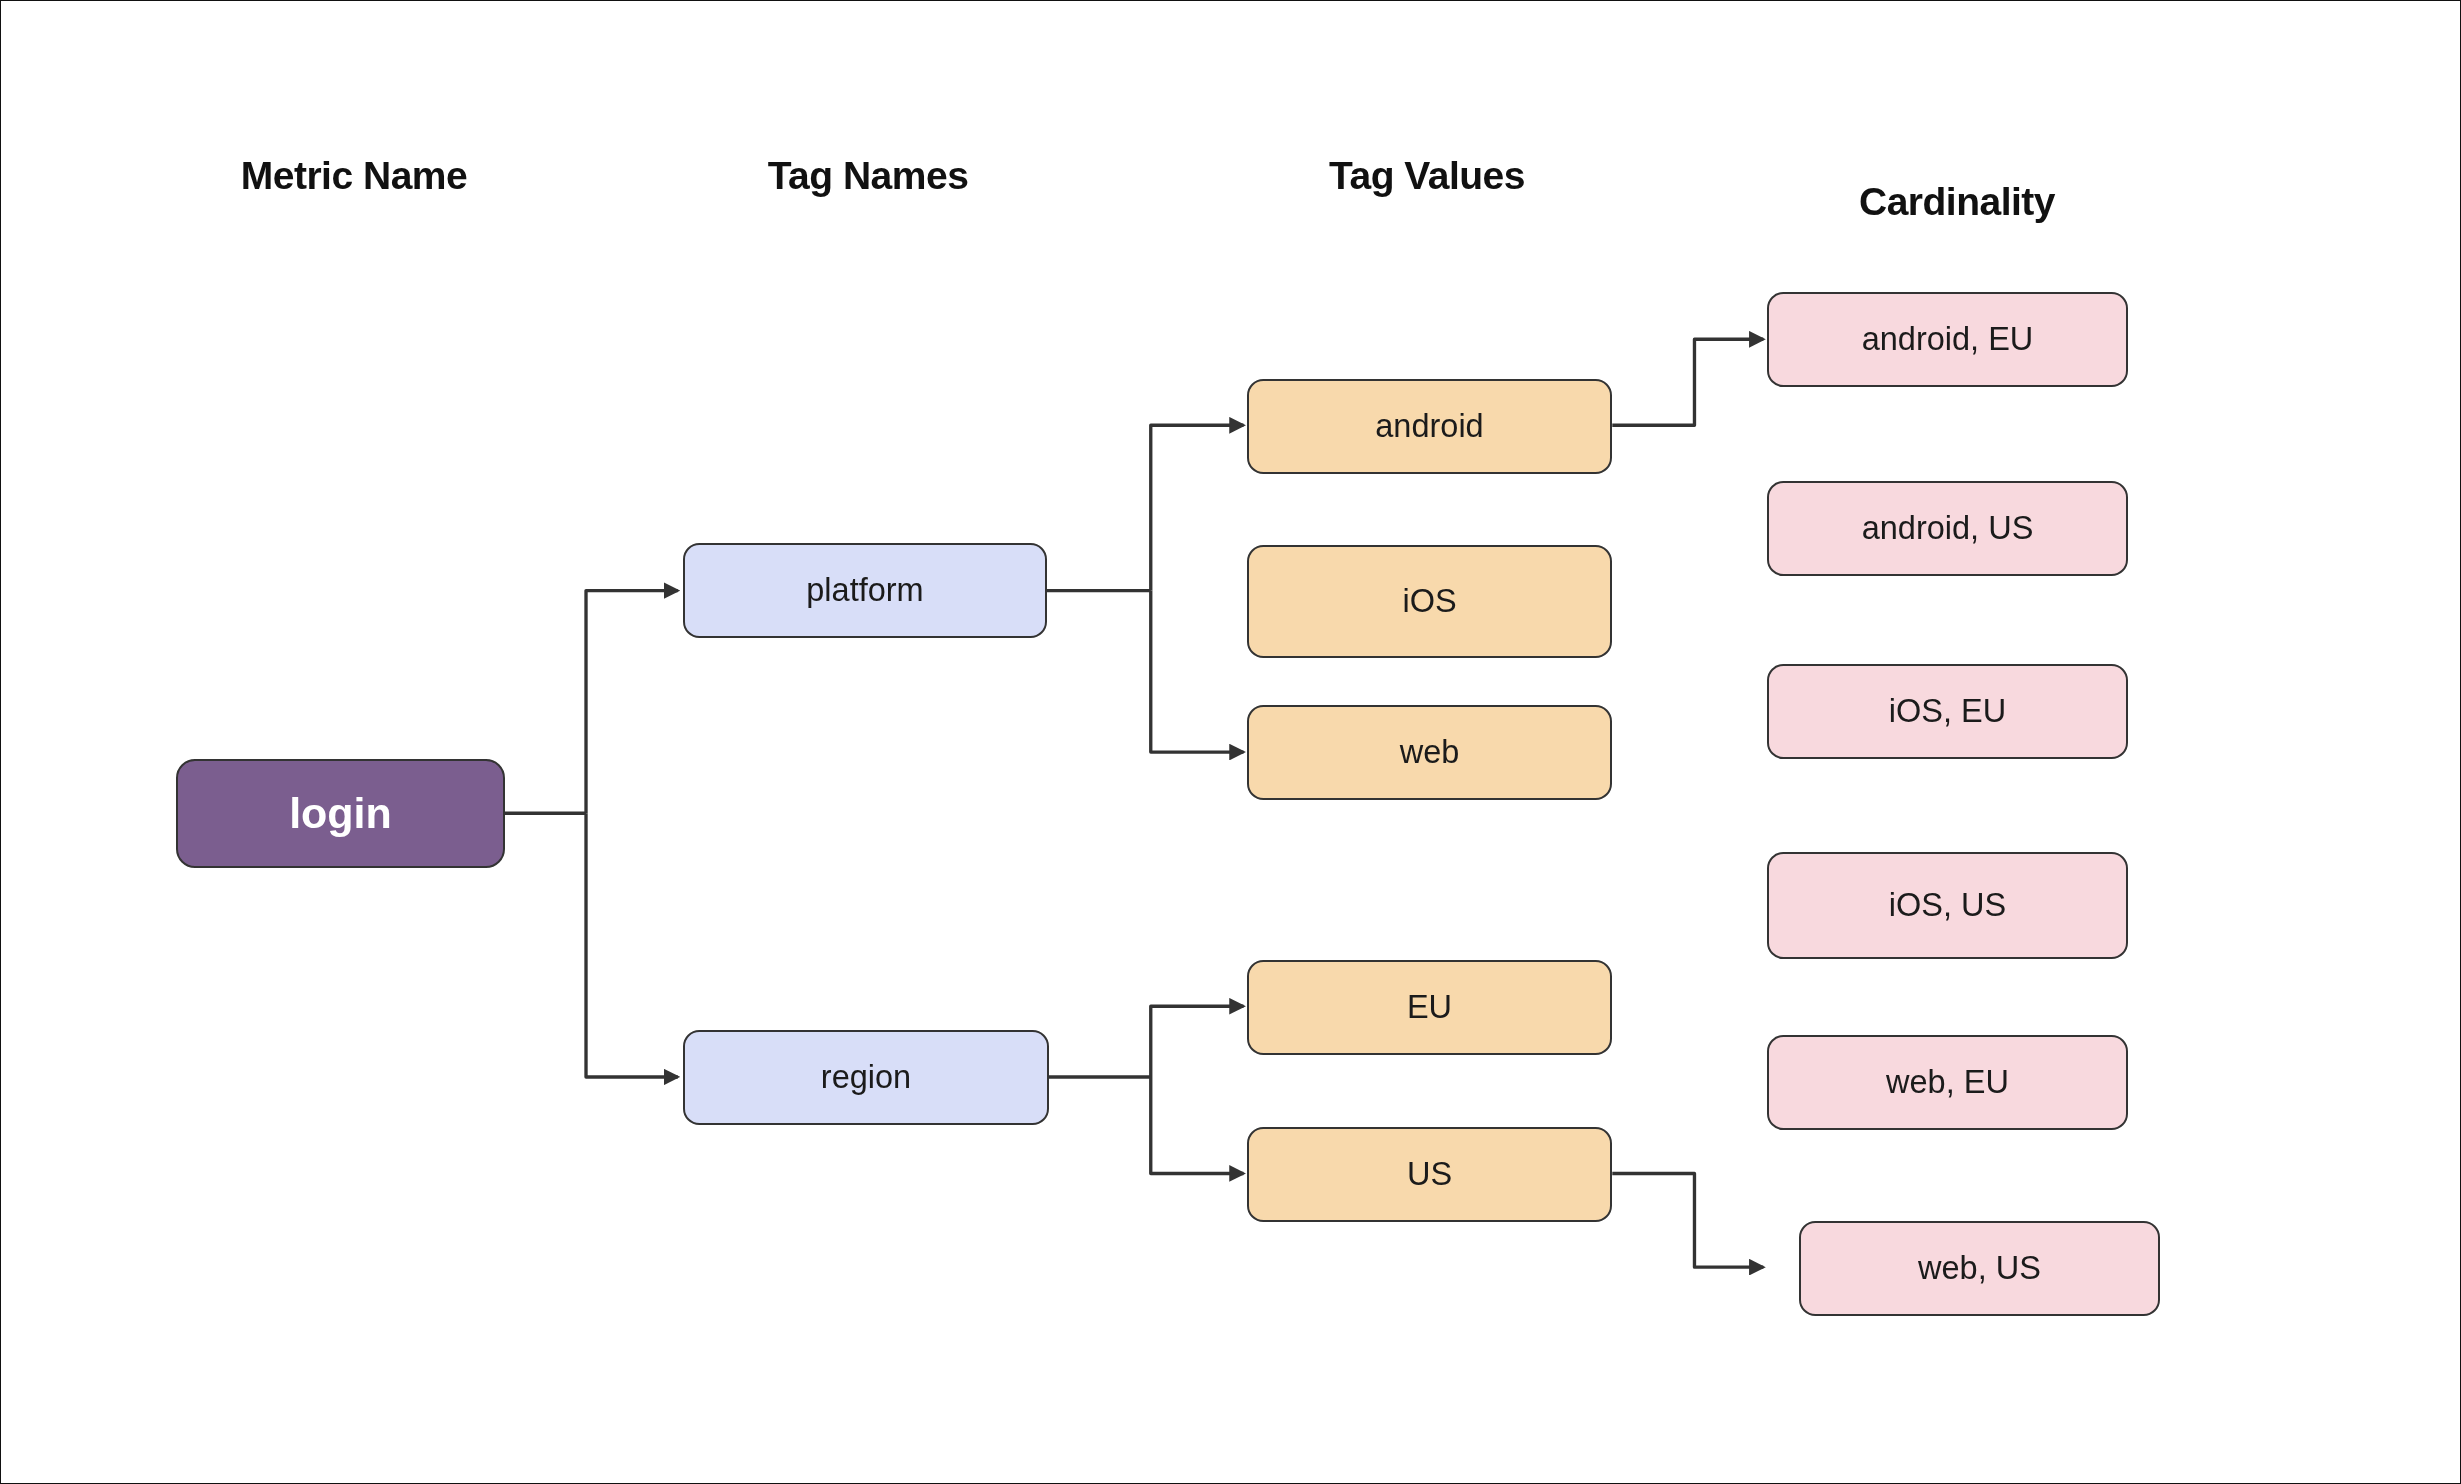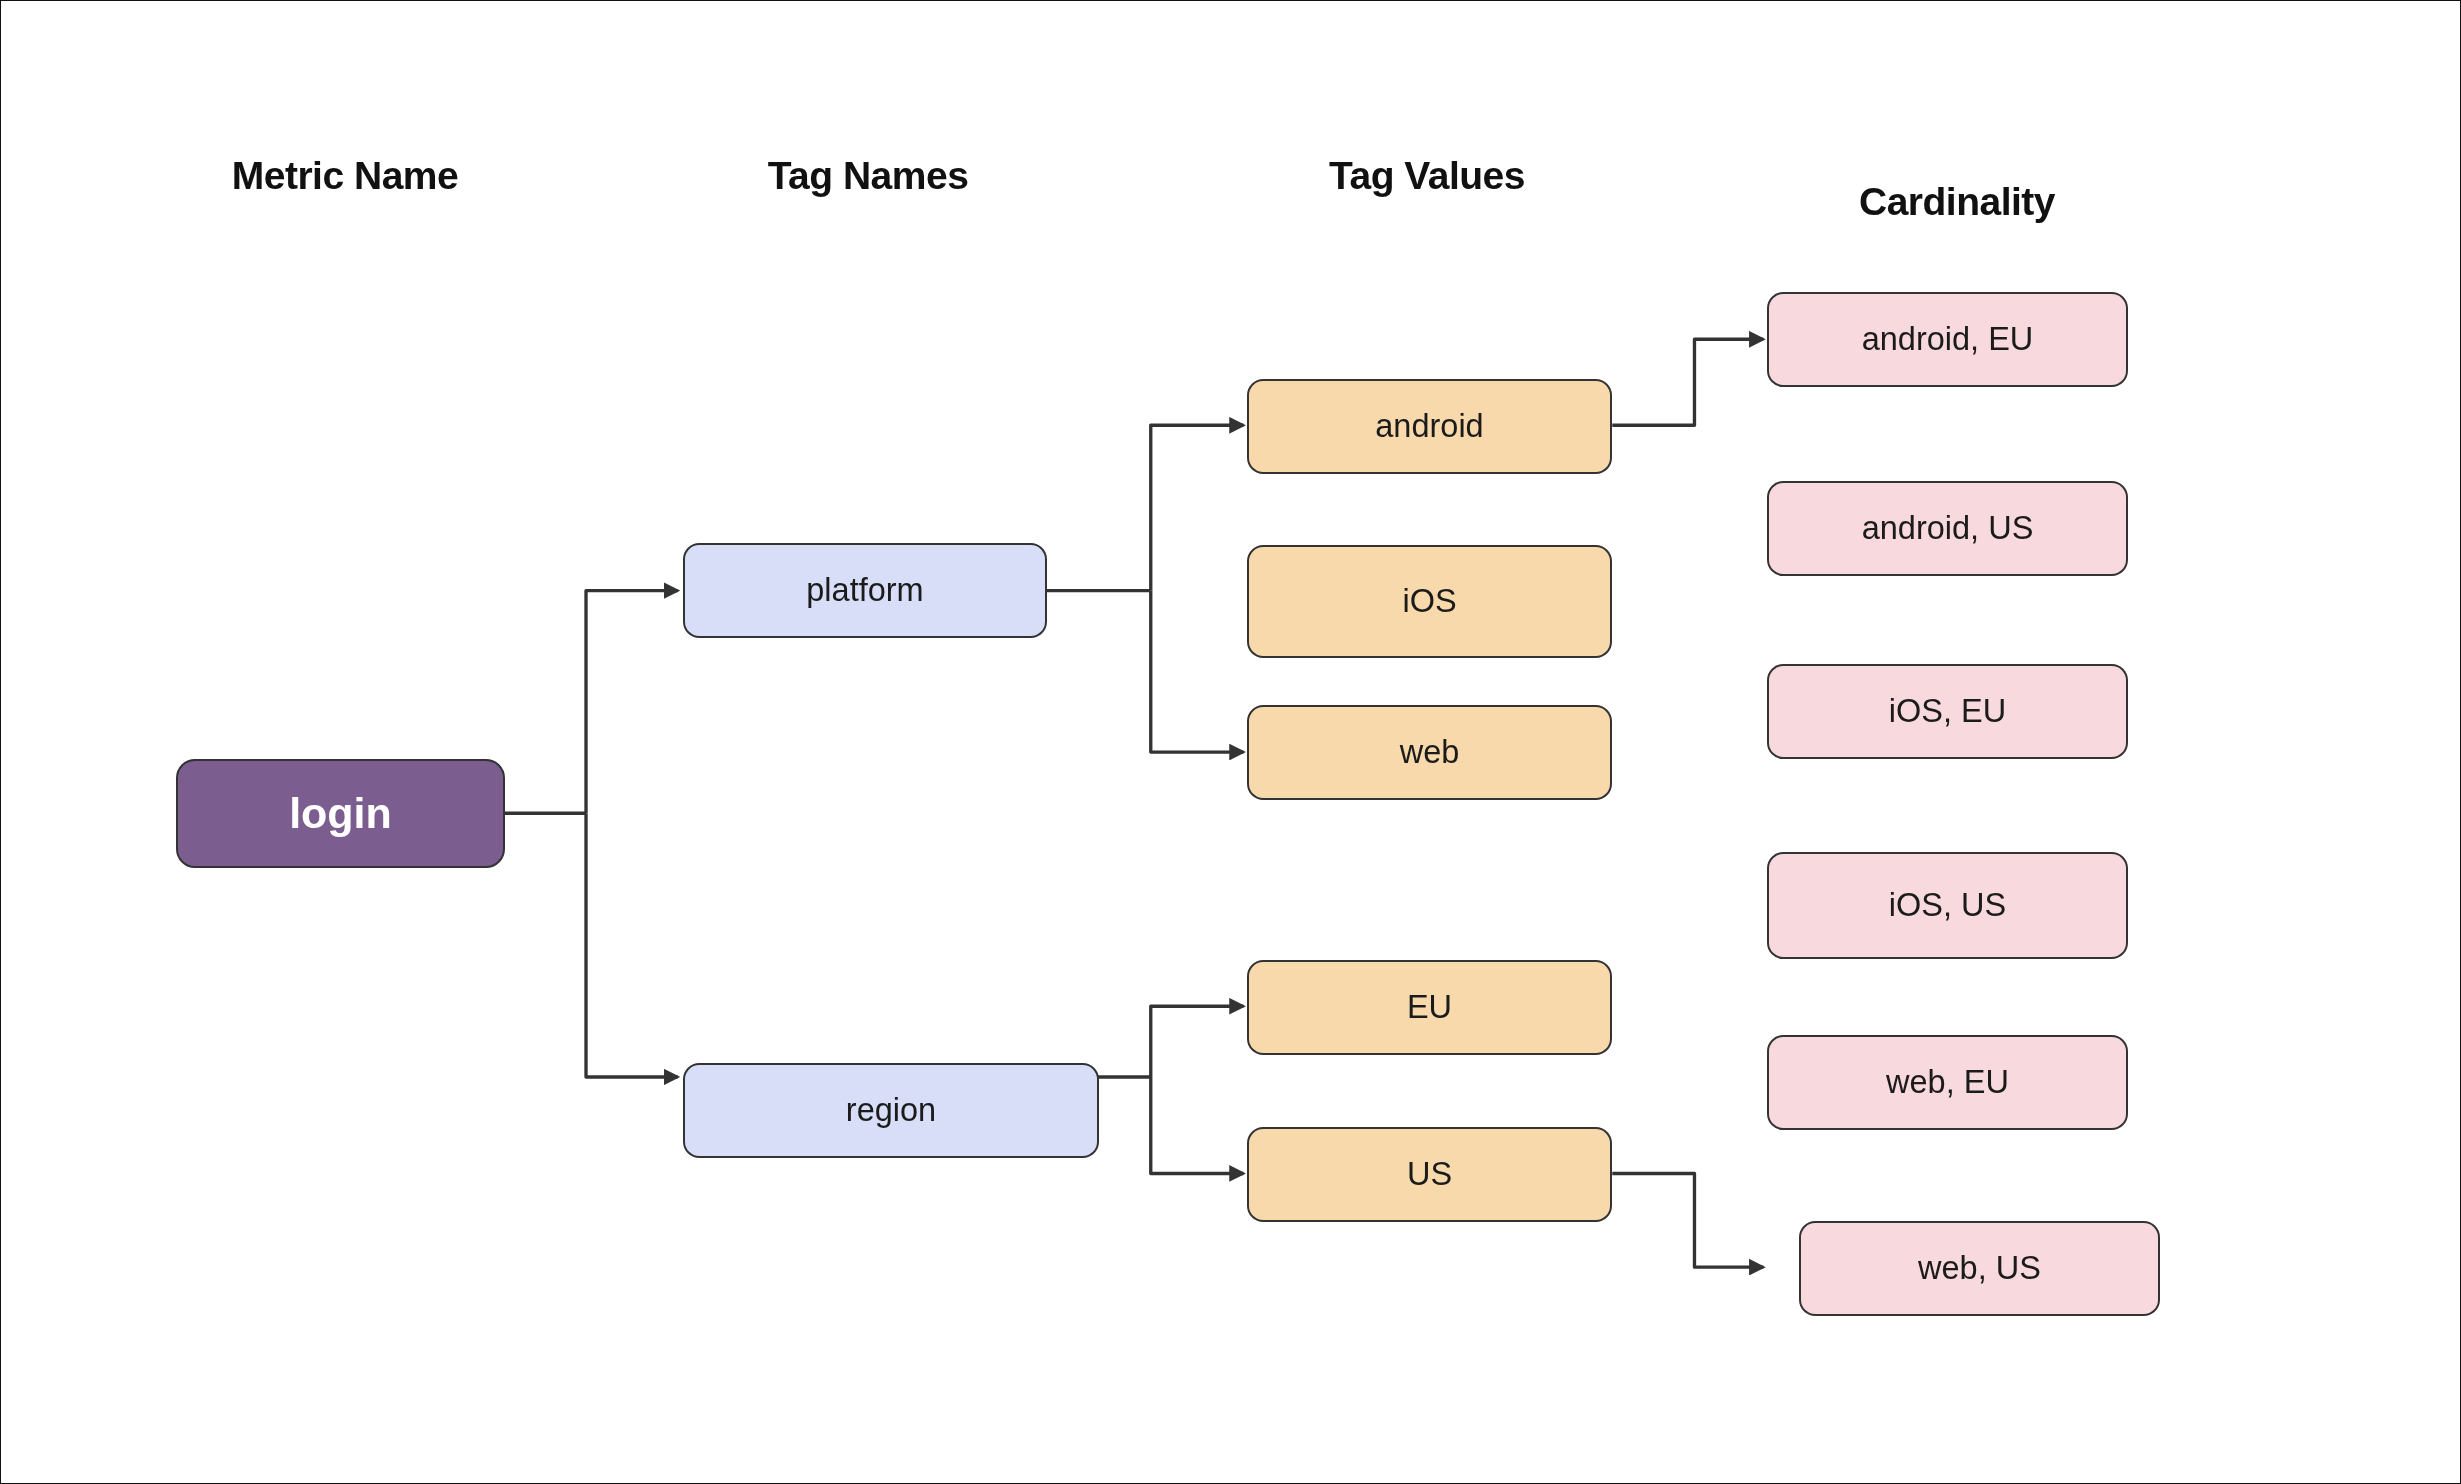--- a/index.html
+++ b/index.html
@@ -52,21 +52,21 @@
     stroke-linejoin: round;
     stroke-linecap: butt;
   }
   #arrowhead path { fill: var(--line, #333); stroke: none; }
 </style>
 </head>
 <body>
 
 <div id="stage">
 
-  <div class="col-header" style="left:344px; top:175px;">Metric Name</div>
+  <div class="col-header" style="left:353px; top:175px;">Metric Name</div>
   <div class="col-header" style="left:867px; top:175px;">Tag Names</div>
   <div class="col-header" style="left:1426px; top:175px;">Tag Values</div>
   <div class="col-header" style="left:1956px; top:161px;margin-top:40px;">Cardinality</div>
 
   <svg id="edges" width="2461" height="1484" viewBox="0 0 2575 1553" aria-hidden="true">
     <defs>
       <marker id="arrowhead" viewBox="0 0 10 10" refX="8.5" refY="5" markerWidth="5" markerHeight="5" orient="auto-start-reverse">
         <path d="M0,0 L10,5 L0,10 z"></path>
       </marker>
     </defs>
@@ -83,21 +83,21 @@
     <path d="M1203,1126 V1052 H1300" marker-end="url(#arrowhead)"></path>
     <path d="M1203,1126 V1227 H1300" marker-end="url(#arrowhead)"></path>
 
     <path d="M1686,444 H1772 V354 H1844" marker-end="url(#arrowhead)"></path>
     <path d="M1686,1227 H1772 V1325 H1844" marker-end="url(#arrowhead)"></path>
   </svg>
 
   <div class="node metric" style="left:175px; top:758px; width:329px; height:109px;">login</div>
 
   <div class="node tagname" style="left:682px; top:542px; width:364px; height:95px;">platform</div>
-  <div class="node tagname" style="left:682px; top:1062px; width:416px; height:95px;">region</div>
+  <div class="node tagname" style="left:682px; top:1029px; width:366px; height:95px;">region</div>
 
   <div class="node tagvalue" style="left:1246px; top:378px; width:365px; height:95px;">android</div>
   <div class="node tagvalue" style="left:1246px; top:544px; width:365px; height:113px;">iOS</div>
   <div class="node tagvalue" style="left:1246px; top:959px; width:365px; height:95px;">EU</div>
   <div class="node tagvalue" style="left:1246px; top:704px; width:365px; height:95px;">web</div>
   <div class="node tagvalue" style="left:1246px; top:1126px; width:365px; height:95px;">US</div>
 
   <div class="node card" style="left:1766px; top:291px; width:361px; height:95px;">android, EU</div>
   <div class="node card" style="left:1766px; top:480px; width:361px; height:95px;">android, US</div>
   <div class="node card" style="left:1766px; top:663px; width:361px; height:95px;">iOS, EU</div>

